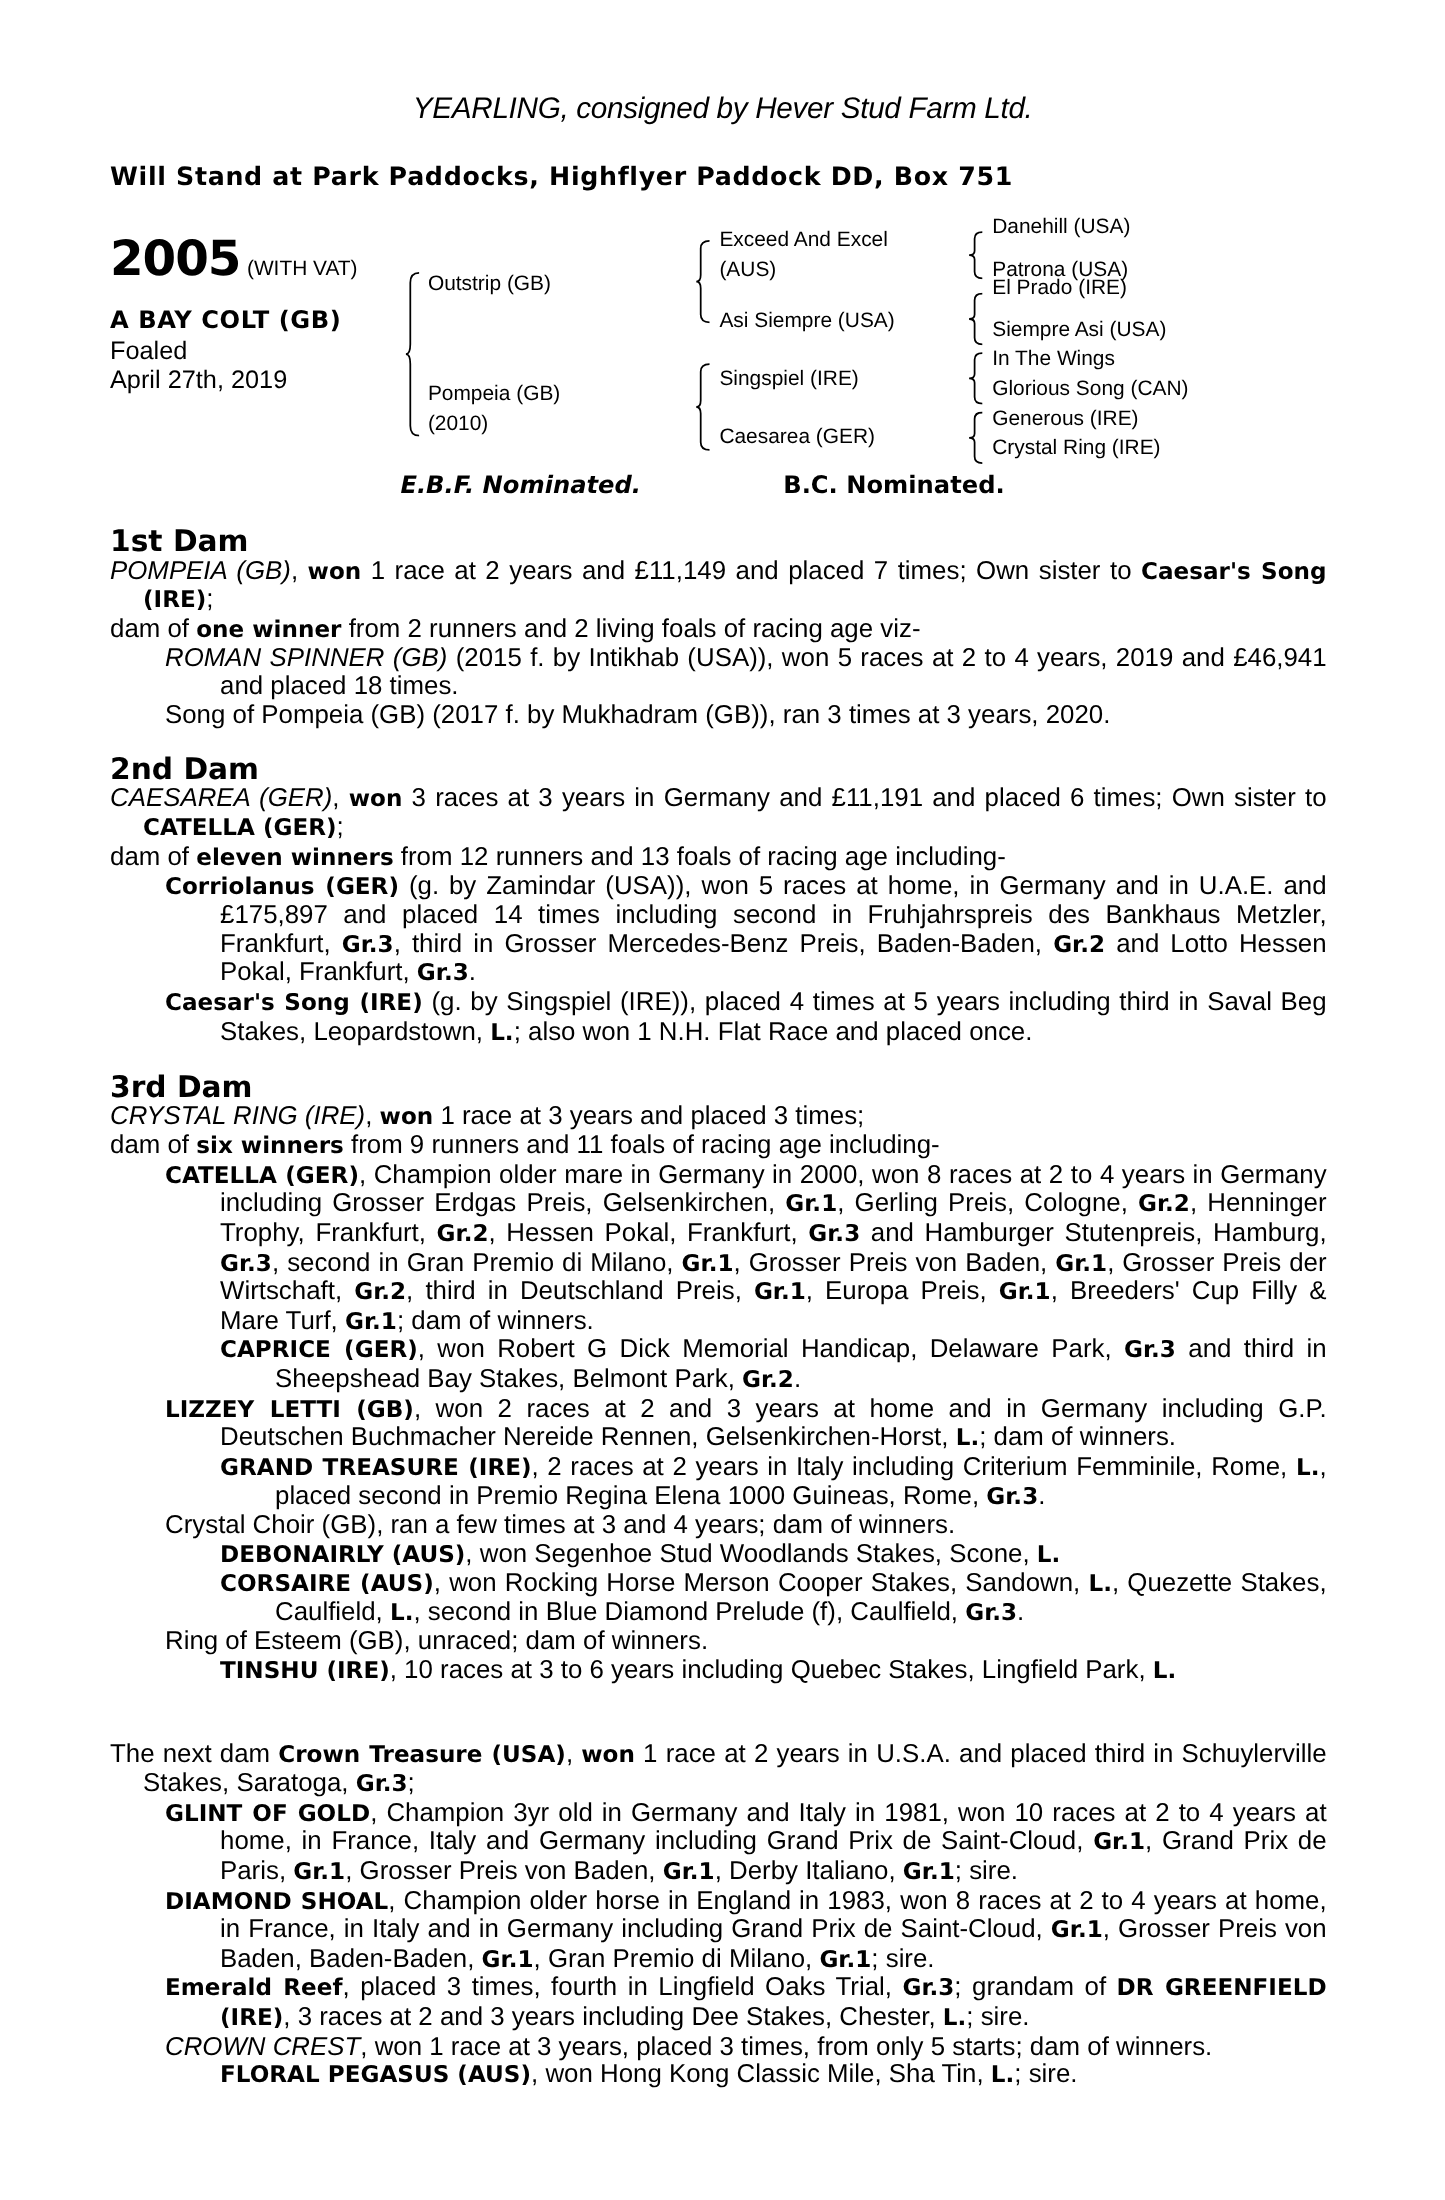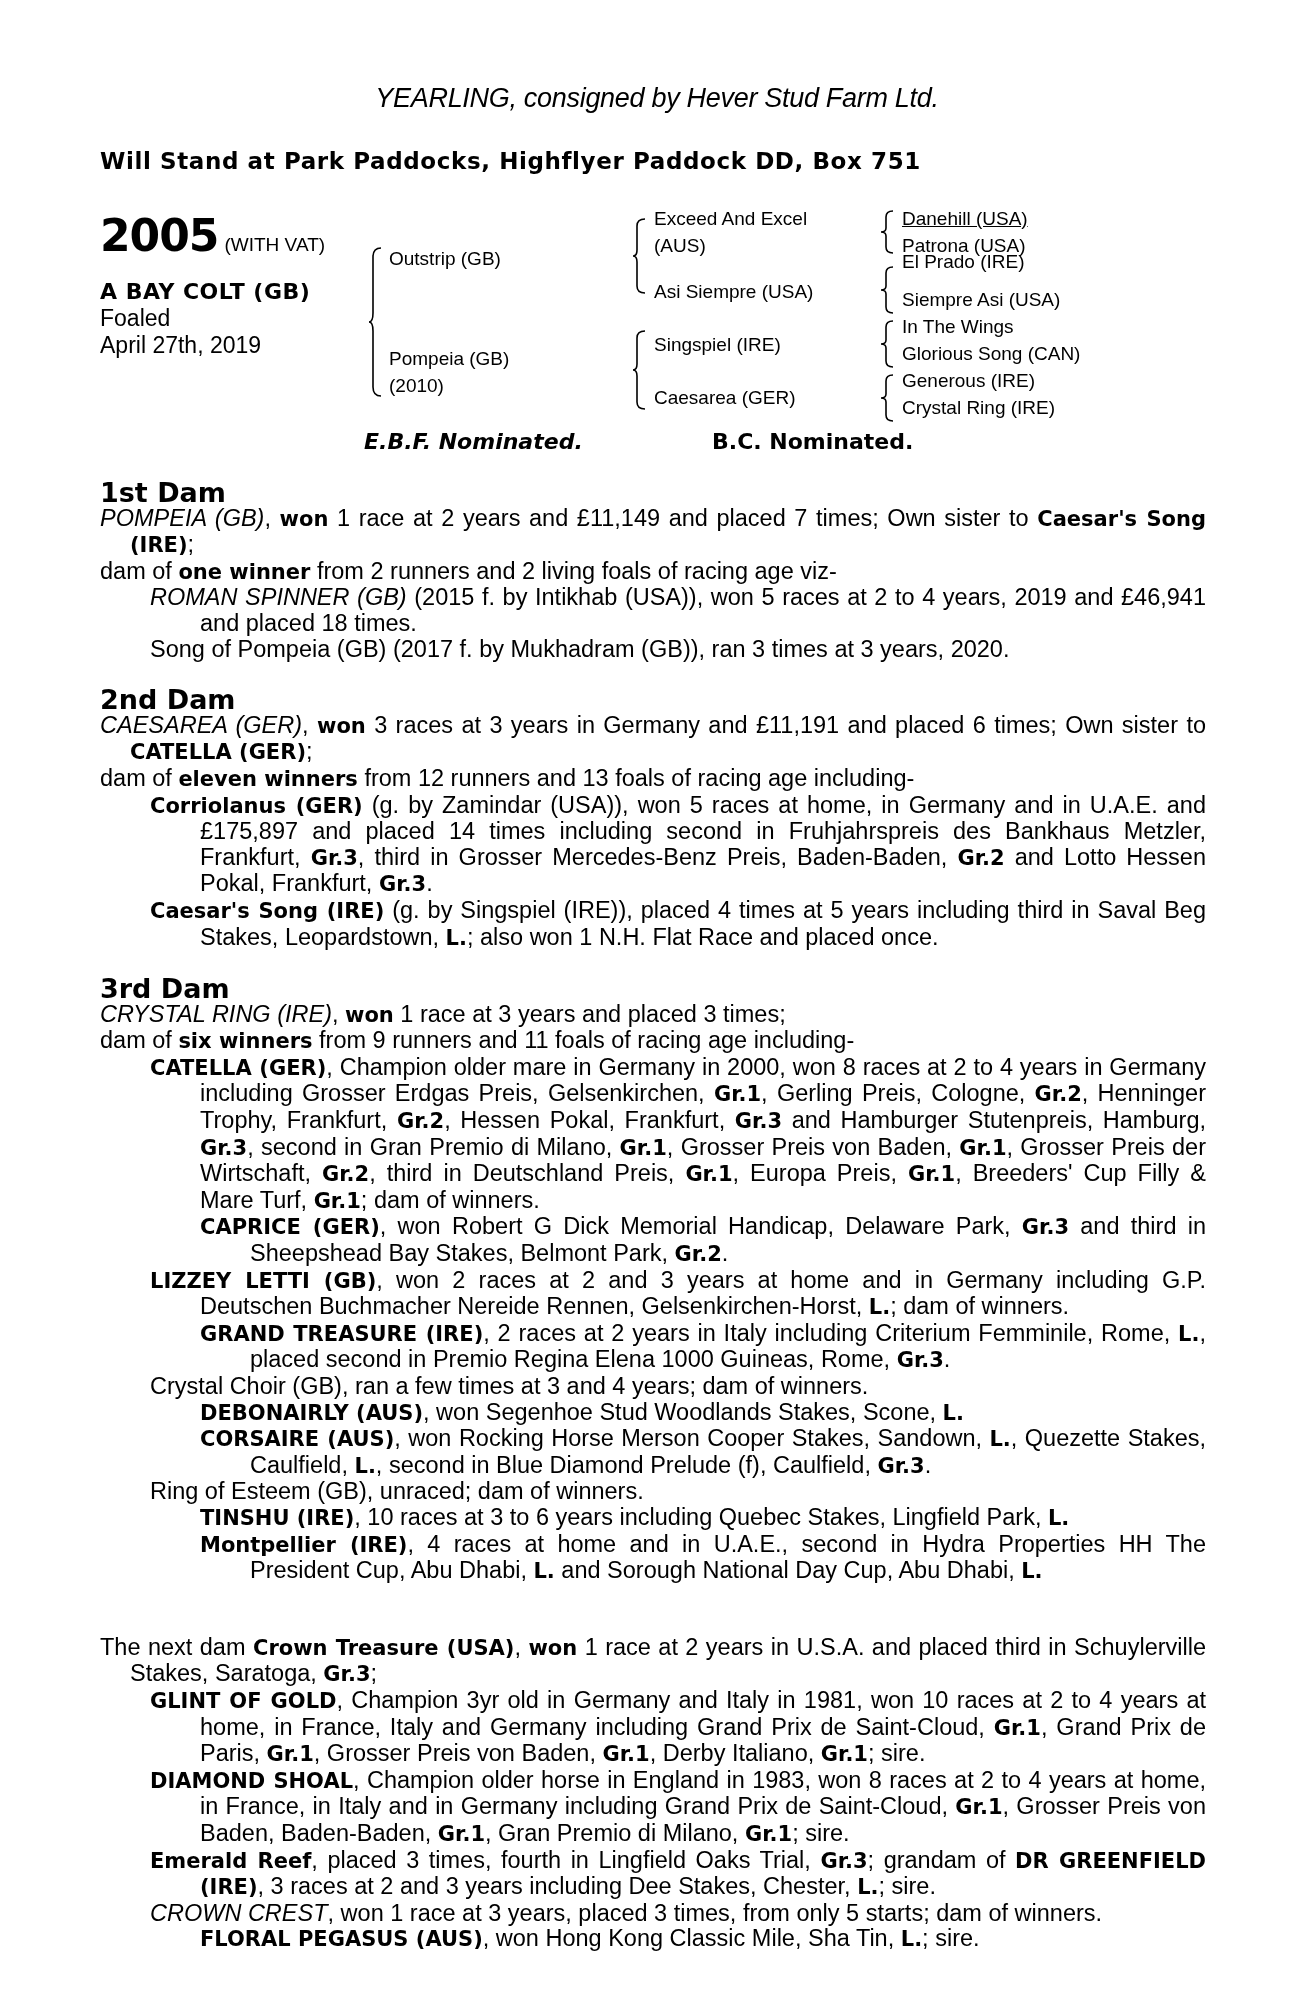--- a/index.html
+++ b/index.html
@@ -84,21 +84,21 @@
   <div class="ped" style="left:389px; top:245px;">Outstrip (GB)</div>
   <div class="ped" style="left:389px; top:345px;">Pompeia (GB)</div>
   <div class="ped" style="left:389px; top:372px;">(2010)</div>
 
   <div class="ped" style="left:654px; top:205px;">Exceed And Excel</div>
   <div class="ped" style="left:654px; top:232px;">(AUS)</div>
   <div class="ped" style="left:654px; top:278px;">Asi Siempre (USA)</div>
   <div class="ped" style="left:654px; top:331px;">Singspiel (IRE)</div>
   <div class="ped" style="left:654px; top:384px;">Caesarea (GER)</div>
 
-  <div class="ped" style="left:902px; top:205px;text-decoration:underline;">Danehill (USA)</div>
+  <div class="ped" style="left:902px; top:193px;">Danehill (USA)</div>
   <div class="ped" style="left:902px; top:232px;">Patrona (USA)</div>
   <div class="ped" style="left:902px; top:248px;">El Prado (IRE)</div>
   <div class="ped" style="left:902px; top:286px;">Siempre Asi (USA)</div>
   <div class="ped" style="left:902px; top:313px;">In The Wings</div>
   <div class="ped" style="left:902px; top:340px;">Glorious Song (CAN)</div>
   <div class="ped" style="left:902px; top:367px;">Generous (IRE)</div>
   <div class="ped" style="left:902px; top:394px;">Crystal Ring (IRE)</div>
 
   <div class="nom" style="left:364px; top:429px;font-style:italic;">E.B.F. Nominated.</div>
   <div class="nom" style="left:712px; top:429px;">B.C. Nominated.</div>
@@ -126,21 +126,20 @@
         <p class="para l0"><span>dam of </span><span class="b">six winners</span><span> from 9 runners and 11 foals of racing age including-</span></p>
         <p class="para l1"><span class="b">CATELLA (GER)</span><span>, Champion older mare in Germany in 2000, won 8 races at 2 to 4 years in Germany including Grosser Erdgas Preis, Gelsenkirchen, </span><span class="b">Gr.1</span><span>, Gerling Preis, Cologne, </span><span class="b">Gr.2</span><span>, Henninger Trophy, Frankfurt, </span><span class="b">Gr.2</span><span>, Hessen Pokal, Frankfurt, </span><span class="b">Gr.3</span><span> and Hamburger Stutenpreis, Hamburg, </span><span class="b">Gr.3</span><span>, second in Gran Premio di Milano, </span><span class="b">Gr.1</span><span>, Grosser Preis von Baden, </span><span class="b">Gr.1</span><span>, Grosser Preis der Wirtschaft, </span><span class="b">Gr.2</span><span>, third in Deutschland Preis, </span><span class="b">Gr.1</span><span>, Europa Preis, </span><span class="b">Gr.1</span><span>, Breeders' Cup Filly &amp; Mare Turf, </span><span class="b">Gr.1</span><span>; dam of winners.</span></p>
         <p class="para l2"><span class="b">CAPRICE (GER)</span><span>, won Robert G Dick Memorial Handicap, Delaware Park, </span><span class="b">Gr.3</span><span> and third in Sheepshead Bay Stakes, Belmont Park, </span><span class="b">Gr.2</span><span>.</span></p>
         <p class="para l1"><span class="b">LIZZEY LETTI (GB)</span><span>, won 2 races at 2 and 3 years at home and in Germany including G.P. Deutschen Buchmacher Nereide Rennen, Gelsenkirchen-Horst, </span><span class="b">L.</span><span>; dam of winners.</span></p>
         <p class="para l2"><span class="b">GRAND TREASURE (IRE)</span><span>, 2 races at 2 years in Italy including Criterium Femminile, Rome, </span><span class="b">L.</span><span>, placed second in Premio Regina Elena 1000 Guineas, Rome, </span><span class="b">Gr.3</span><span>.</span></p>
         <p class="para l1"><span>Crystal Choir (GB), ran a few times at 3 and 4 years; dam of winners.</span></p>
         <p class="para l2"><span class="b">DEBONAIRLY (AUS)</span><span>, won Segenhoe Stud Woodlands Stakes, Scone, </span><span class="b">L.</span></p>
         <p class="para l2"><span class="b">CORSAIRE (AUS)</span><span>, won Rocking Horse Merson Cooper Stakes, Sandown, </span><span class="b">L.</span><span>, Quezette Stakes, Caulfield, </span><span class="b">L.</span><span>, second in Blue Diamond Prelude (f), Caulfield, </span><span class="b">Gr.3</span><span>.</span></p>
         <p class="para l1"><span>Ring of Esteem (GB), unraced; dam of winners.</span></p>
         <p class="para l2"><span class="b">TINSHU (IRE)</span><span>, 10 races at 3 to 6 years including Quebec Stakes, Lingfield Park, </span><span class="b">L.</span></p>
-        <p class="para l2"><span class="b">Montpellier (IRE)</span><span>, 4 races at home and in U.A.E., second in Hydra Properties HH The President Cup, Abu Dhabi, </span><span class="b">L.</span><span> and Sorough National Day Cup, Abu Dhabi, </span><span class="b">L.</span></p>
       </div>
       <div>
         <div class="gap" style="height: 50px;"></div>
         <p class="para l0"><span>The next dam </span><span class="b">Crown Treasure (USA)</span><span>, </span><span class="b">won</span><span> 1 race at 2 years in U.S.A. and placed third in Schuylerville Stakes, Saratoga, </span><span class="b">Gr.3</span><span>;</span></p>
         <p class="para l1"><span class="b">GLINT OF GOLD</span><span>, Champion 3yr old in Germany and Italy in 1981, won 10 races at 2 to 4 years at home, in France, Italy and Germany including Grand Prix de Saint-Cloud, </span><span class="b">Gr.1</span><span>, Grand Prix de Paris, </span><span class="b">Gr.1</span><span>, Grosser Preis von Baden, </span><span class="b">Gr.1</span><span>, Derby Italiano, </span><span class="b">Gr.1</span><span>; sire.</span></p>
         <p class="para l1"><span class="b">DIAMOND SHOAL</span><span>, Champion older horse in England in 1983, won 8 races at 2 to 4 years at home, in France, in Italy and in Germany including Grand Prix de Saint-Cloud, </span><span class="b">Gr.1</span><span>, Grosser Preis von Baden, Baden-Baden, </span><span class="b">Gr.1</span><span>, Gran Premio di Milano, </span><span class="b">Gr.1</span><span>; sire.</span></p>
         <p class="para l1"><span class="b">Emerald Reef</span><span>, placed 3 times, fourth in Lingfield Oaks Trial, </span><span class="b">Gr.3</span><span>; grandam of </span><span class="b">DR GREENFIELD (IRE)</span><span>, 3 races at 2 and 3 years including Dee Stakes, Chester, </span><span class="b">L.</span><span>; sire.</span></p>
         <p class="para l1"><span class="i">CROWN CREST</span><span>, won 1 race at 3 years, placed 3 times, from only 5 starts; dam of winners.</span></p>
         <p class="para l2"><span class="b">FLORAL PEGASUS (AUS)</span><span>, won Hong Kong Classic Mile, Sha Tin, </span><span class="b">L.</span><span>; sire.</span></p>
       </div>

